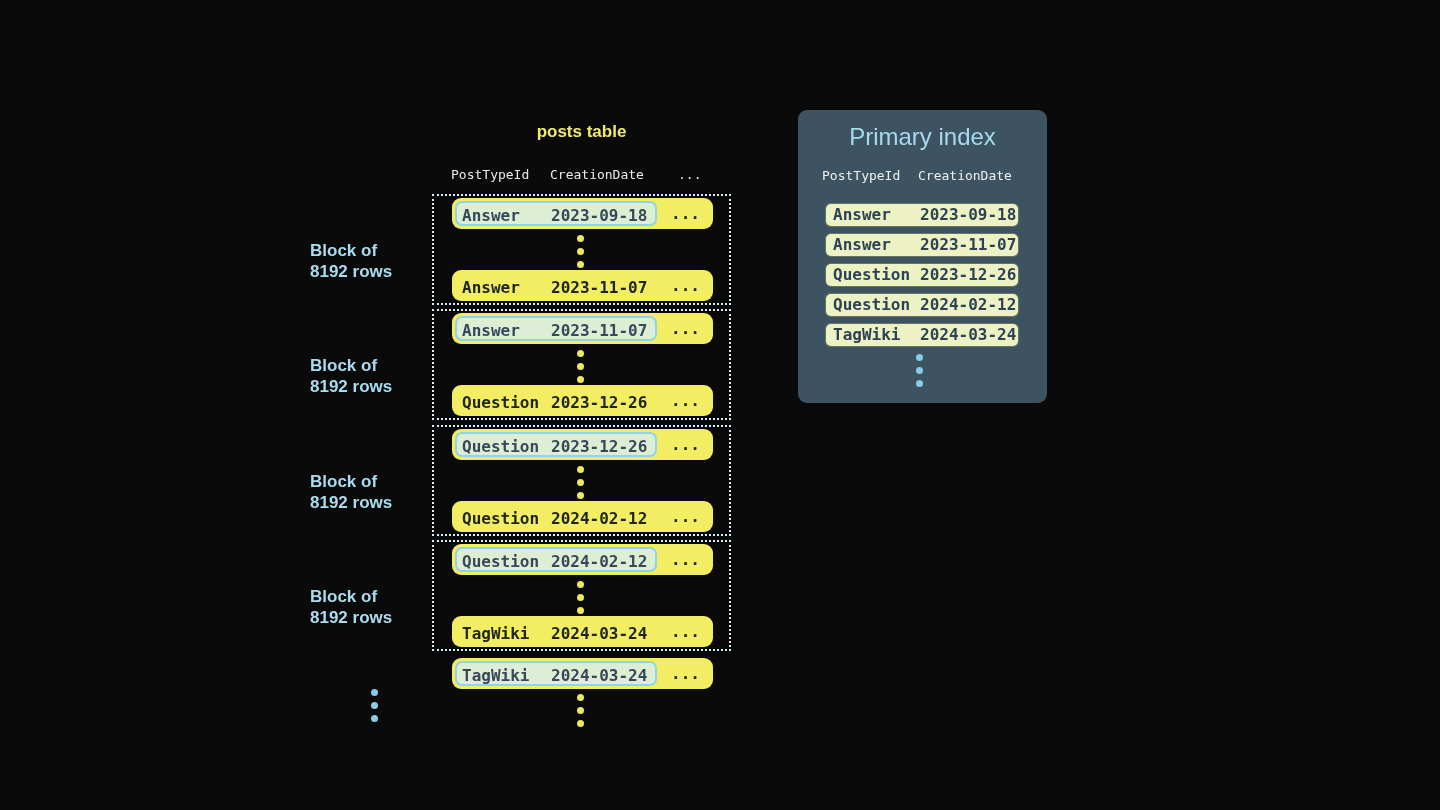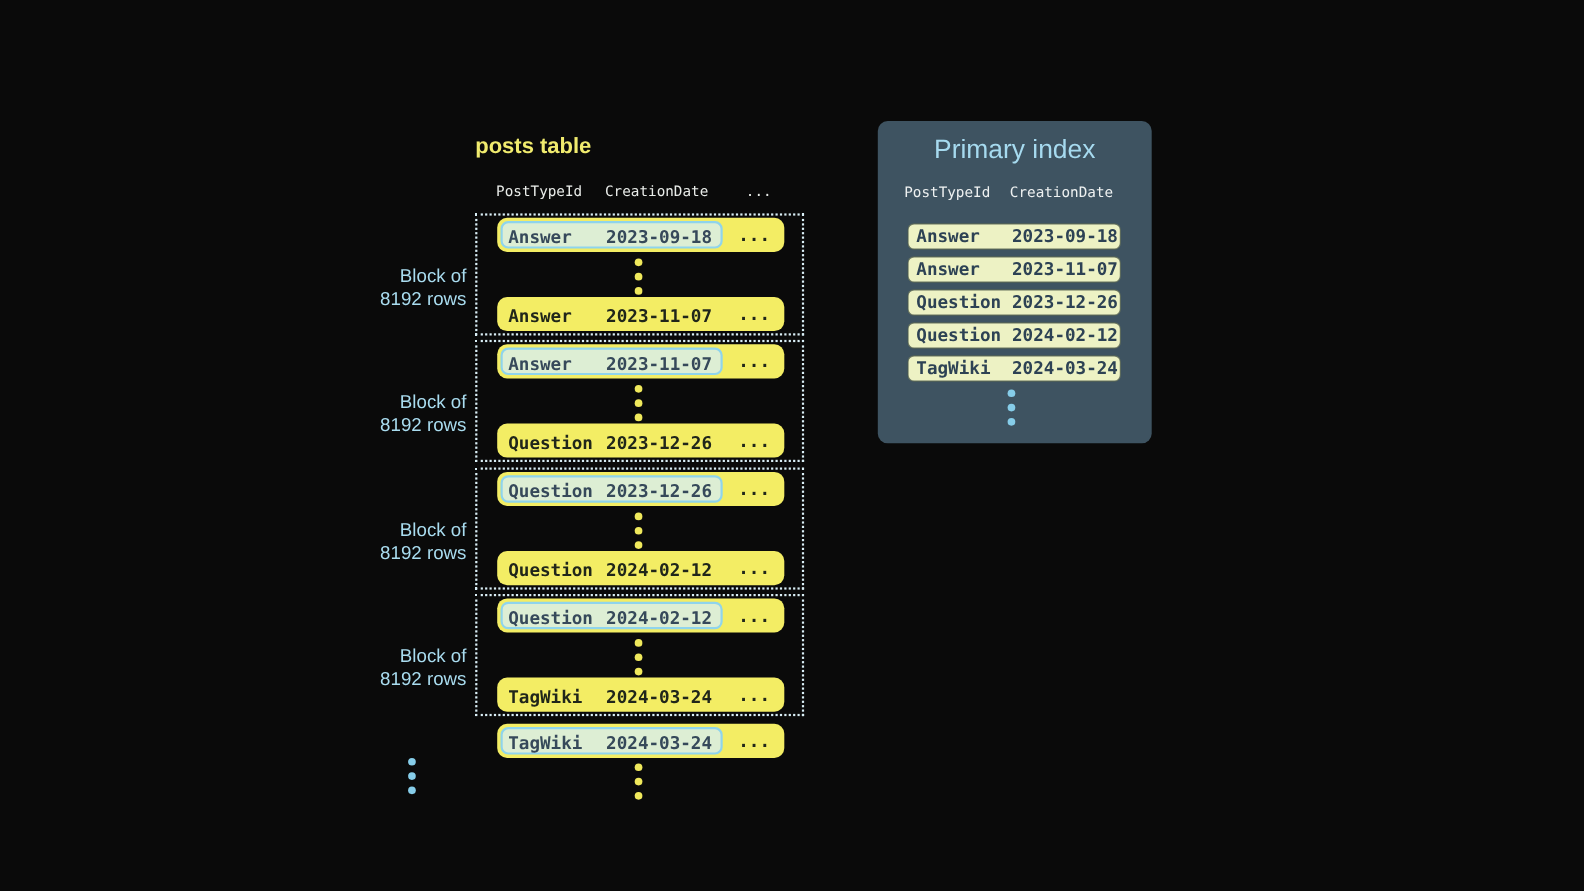--- a/index.html
+++ b/index.html
@@ -1,32 +1,32 @@
 <!DOCTYPE html>
 <html><head>
 <meta charset="utf-8">
 <style>
   html,body{margin:0;padding:0;background:#0a0a0a;}
   .stage{position:relative;width:1440px;height:810px;background:#0a0a0a;overflow:hidden;
          font-family:"Liberation Sans",sans-serif;}
   .mono{font-family:"DejaVu Sans Mono",monospace;}
 
   
-  .pt-title{position:absolute;left:432px;top:122px;width:299px;text-align:left;
-            font-size:20px;font-weight:600;color:#f0eb6e;}
+  .pt-title{position:absolute;left:432px;top:122px;width:299px;text-align:center;
+            font-size:17px;font-weight:600;color:#f0eb6e;}
   .pt-header{position:absolute;left:0;top:167px;height:16px;color:#e9ece9;
              font-size:13px;line-height:16px;}
   .pt-header .h1{position:absolute;left:451px;}
   .pt-header .h2{position:absolute;left:550px;}
   .pt-header .h3{position:absolute;left:678px;}
 
   .block{position:absolute;left:432px;width:299px;height:111px;box-sizing:border-box;
          border:2px dotted #d9eef6;}
-  .block-label{position:absolute;left:-124px;top:44px;width:114px;text-align:right;
-               color:#a9dcef;font-size:17px;line-height:21px;font-weight:400;}
+  .block-label{position:absolute;left:-124px;top:44px;width:114px;text-align:left;
+               color:#a9dcef;font-size:17px;line-height:21px;font-weight:700;}
 
   .trow{position:absolute;width:261px;height:31px;background:#f3ed64;border-radius:9px;
         font-family:"DejaVu Sans Mono",monospace;font-weight:bold;font-size:16px;
         color:#20261a;line-height:31px;}
   .trow.in-block{left:18px;}
   .trow .cells{position:absolute;left:3px;top:3px;width:202px;height:25px;line-height:25px;
                box-sizing:border-box;border:2px solid transparent;border-radius:7px;}
   .trow .cells.hl{background:#ddeed4;border-color:#8fd4ec;color:#36495a;}
   .trow .t{position:absolute;left:5px;}
   .trow .d{position:absolute;left:94px;}

